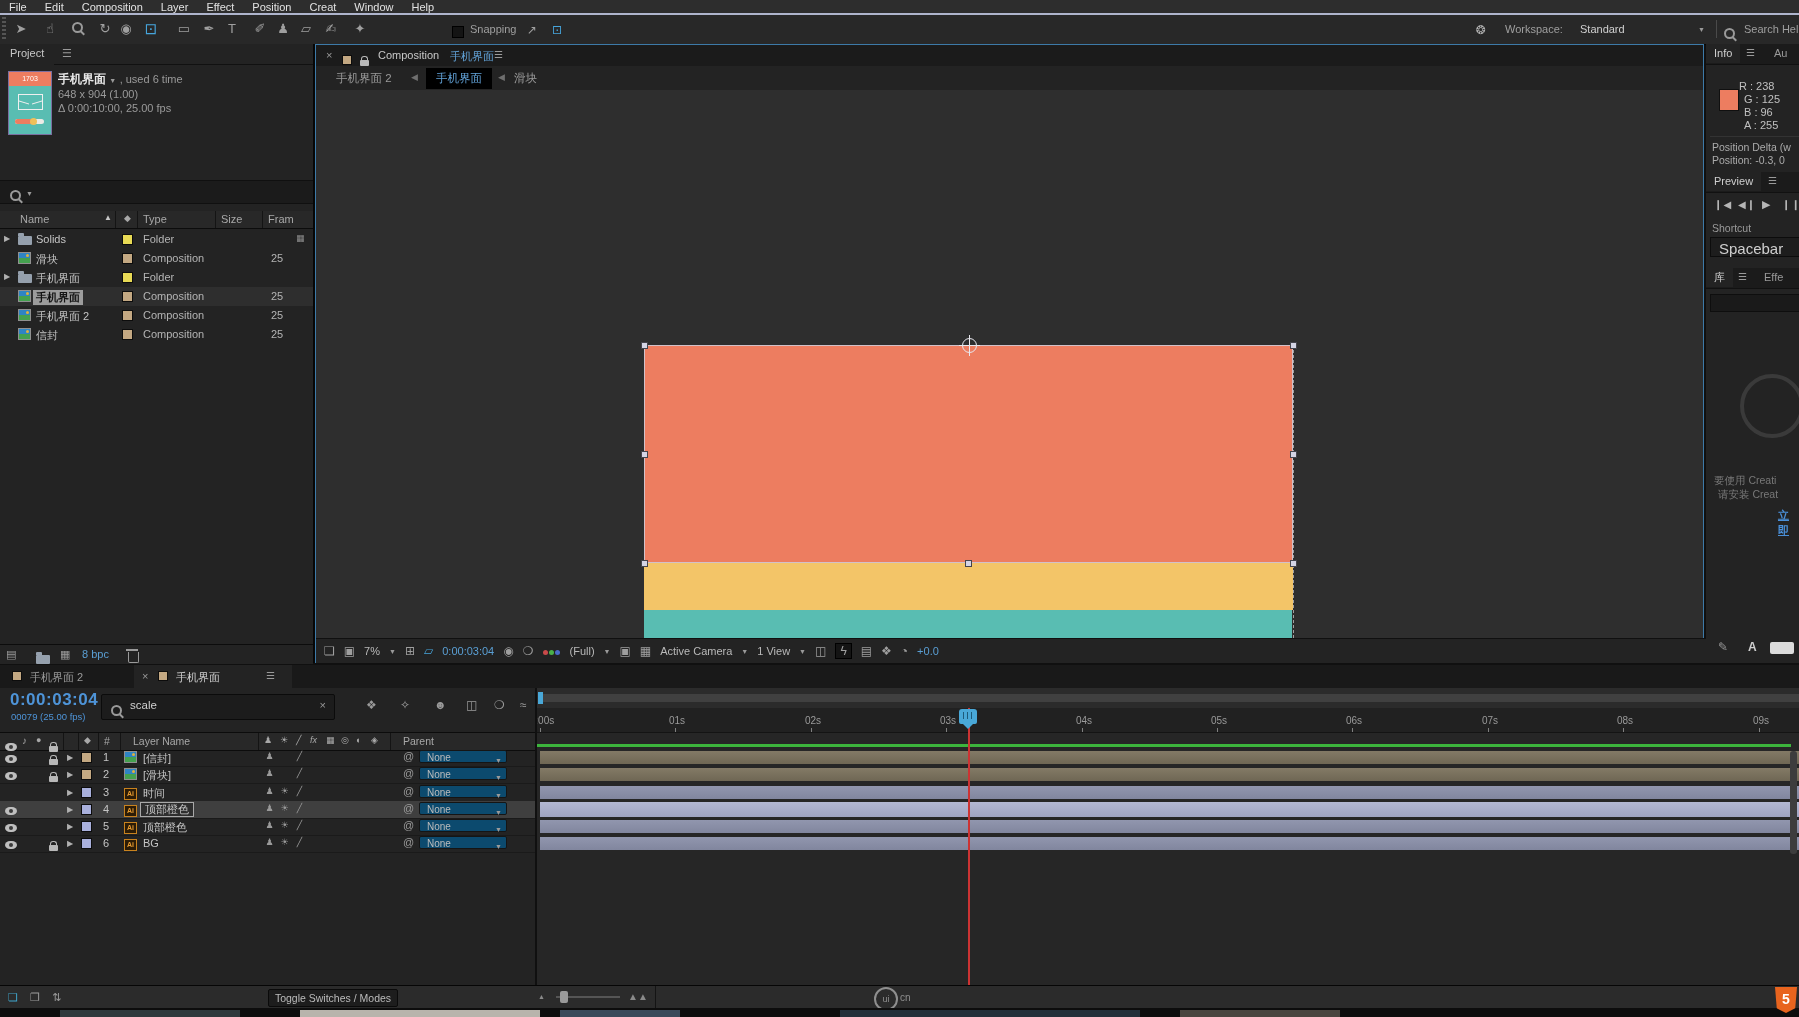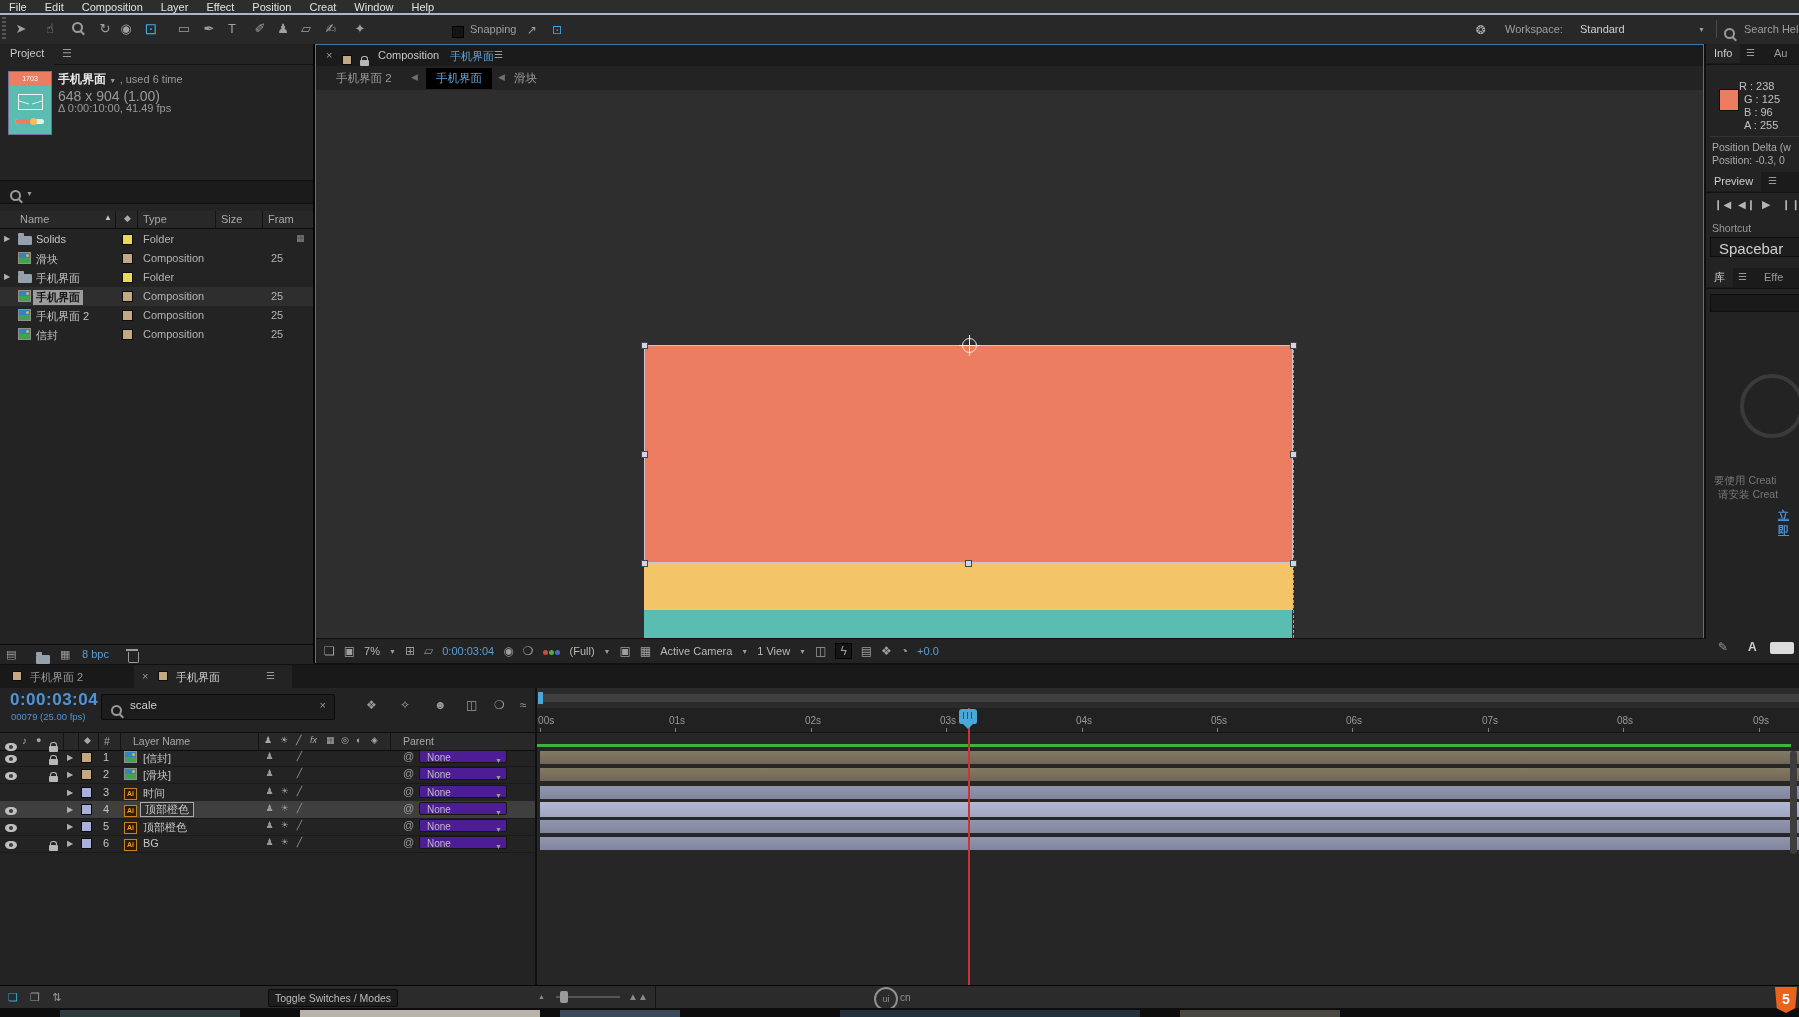--- a/index.html
+++ b/index.html
@@ -68,21 +68,21 @@
   #dock{left:1706px;top:44px;width:93px;height:619px;background:#232323;overflow:hidden;}
   .dock-strip{position:absolute;left:0;width:100%;height:20px;background:#1b1b1b;border-bottom:1px solid #111;}
   .dock-strip .at{position:absolute;left:0;top:0;height:19px;background:#232323;padding:0 8px;line-height:19px;font-size:11px;color:#cfcfcf;}
 
   
   #timeline{left:0;top:665px;width:1799px;height:320px;background:#1f1f1f;}
   #tl-tabs{position:absolute;left:0;top:0;width:100%;height:23px;background:#191919;border-bottom:1px solid #0a0a0a;font-size:11px;}
   #tl-left{position:absolute;left:0;top:23px;width:537px;height:297px;background:#232323;border-right:2px solid #101010;box-sizing:border-box;}
   .trow{position:absolute;left:0;width:100%;height:17px;font-size:11px;color:#c4c4c4;border-bottom:1px solid #1a1a1a;}
   .sw{position:absolute;top:2px;width:15px;text-align:center;font-size:9px;color:#9a9a9a;}
-  .pbox{position:absolute;left:419px;top:1px;width:88px;height:13px;background:#4c1d95;border:1px solid #151515;border-radius:2px;color:#bbb;font-size:10px;line-height:13px;padding-left:7px;box-sizing:border-box;}
+  .pbox{position:absolute;left:419px;top:1px;width:88px;height:13px;background:#0c4a6e;border:1px solid #151515;border-radius:2px;color:#bbb;font-size:10px;line-height:13px;padding-left:7px;box-sizing:border-box;}
   .pbox .dd{position:absolute;right:4px;top:3px;}
   #tl-track{position:absolute;left:537px;top:23px;right:0;height:297px;background:#262626;overflow:hidden;}
   .tick-label{position:absolute;top:27px;width:44px;text-align:center;font-size:10px;color:#9a9a9a;}
   .tickmark{position:absolute;top:40px;width:1px;height:4px;background:#808080;}
   .bar{position:absolute;left:3px;right:0;height:13px;}
   .bar-olive{background:linear-gradient(180deg,#837a66,#6f6754);}
   .bar-lav{background:linear-gradient(180deg,#9196ae,#81869e);}
   .bar-sel{background:linear-gradient(180deg,#b3b8d3,#9fa4c2);}
 
   #bottombar{left:0;top:985px;width:1799px;height:23px;background:#2b2b2b;border-top:1px solid #060606;}
@@ -150,22 +150,22 @@
     <div class="abs" style="left:6px;top:47px;width:29px;height:5px;background:#ecebe6;border-radius:3px">
       <div class="abs" style="left:0;top:0;width:18px;height:5px;background:#ed7d60;border-radius:3px"></div>
       <div class="abs" style="left:15px;top:-1px;width:7px;height:7px;background:#f0c05a;border-radius:50%"></div>
     </div>
   </div>
   <div class="abs nowrap" style="left:58px;top:27px;width:250px;font-size:12px">
     <b style="color:#e8e8e8">手机界面</b>
     <span class="dd">▼</span>
     <span class="dim" style="font-size:11px">, used 6 time</span>
   </div>
-  <div class="abs dim nowrap" style="left:58px;top:44px;font-size:14px">648 x 904 (1.00)</div>
-  <div class="abs dim nowrap" style="left:58px;top:58px;font-size:11px">Δ 0:00:10:00, 41.49 fps</div>
+  <div class="abs dim nowrap" style="left:58px;top:44px;font-size:11px">648 x 904 (1.00)</div>
+  <div class="abs dim nowrap" style="left:58px;top:58px;font-size:11px">Δ 0:00:10:00, 25.00 fps</div>
 
   <div class="abs" style="left:0;top:136px;width:100%;height:22px;background:#1b1b1b;border-top:1px solid #101010;border-bottom:1px solid #101010">
     <span class="abs" style="left:10px;top:6px"><span class="mag"></span></span>
     <span class="abs dd" style="left:26px;top:9px">▼</span>
   </div>
 
   <div class="abs" style="left:0;top:167px;width:100%;height:17px;background:#282828;border-bottom:1px solid #0c0c0c;font-size:11px;color:#a8a8a8">
     <span class="abs" style="left:20px;top:2px">Name</span>
     <span class="abs" style="left:104px;top:2px;font-size:8px;color:#c8c8c8">▲</span>
     <span class="abs" style="left:124px;top:2px;font-size:9px">◆</span>

